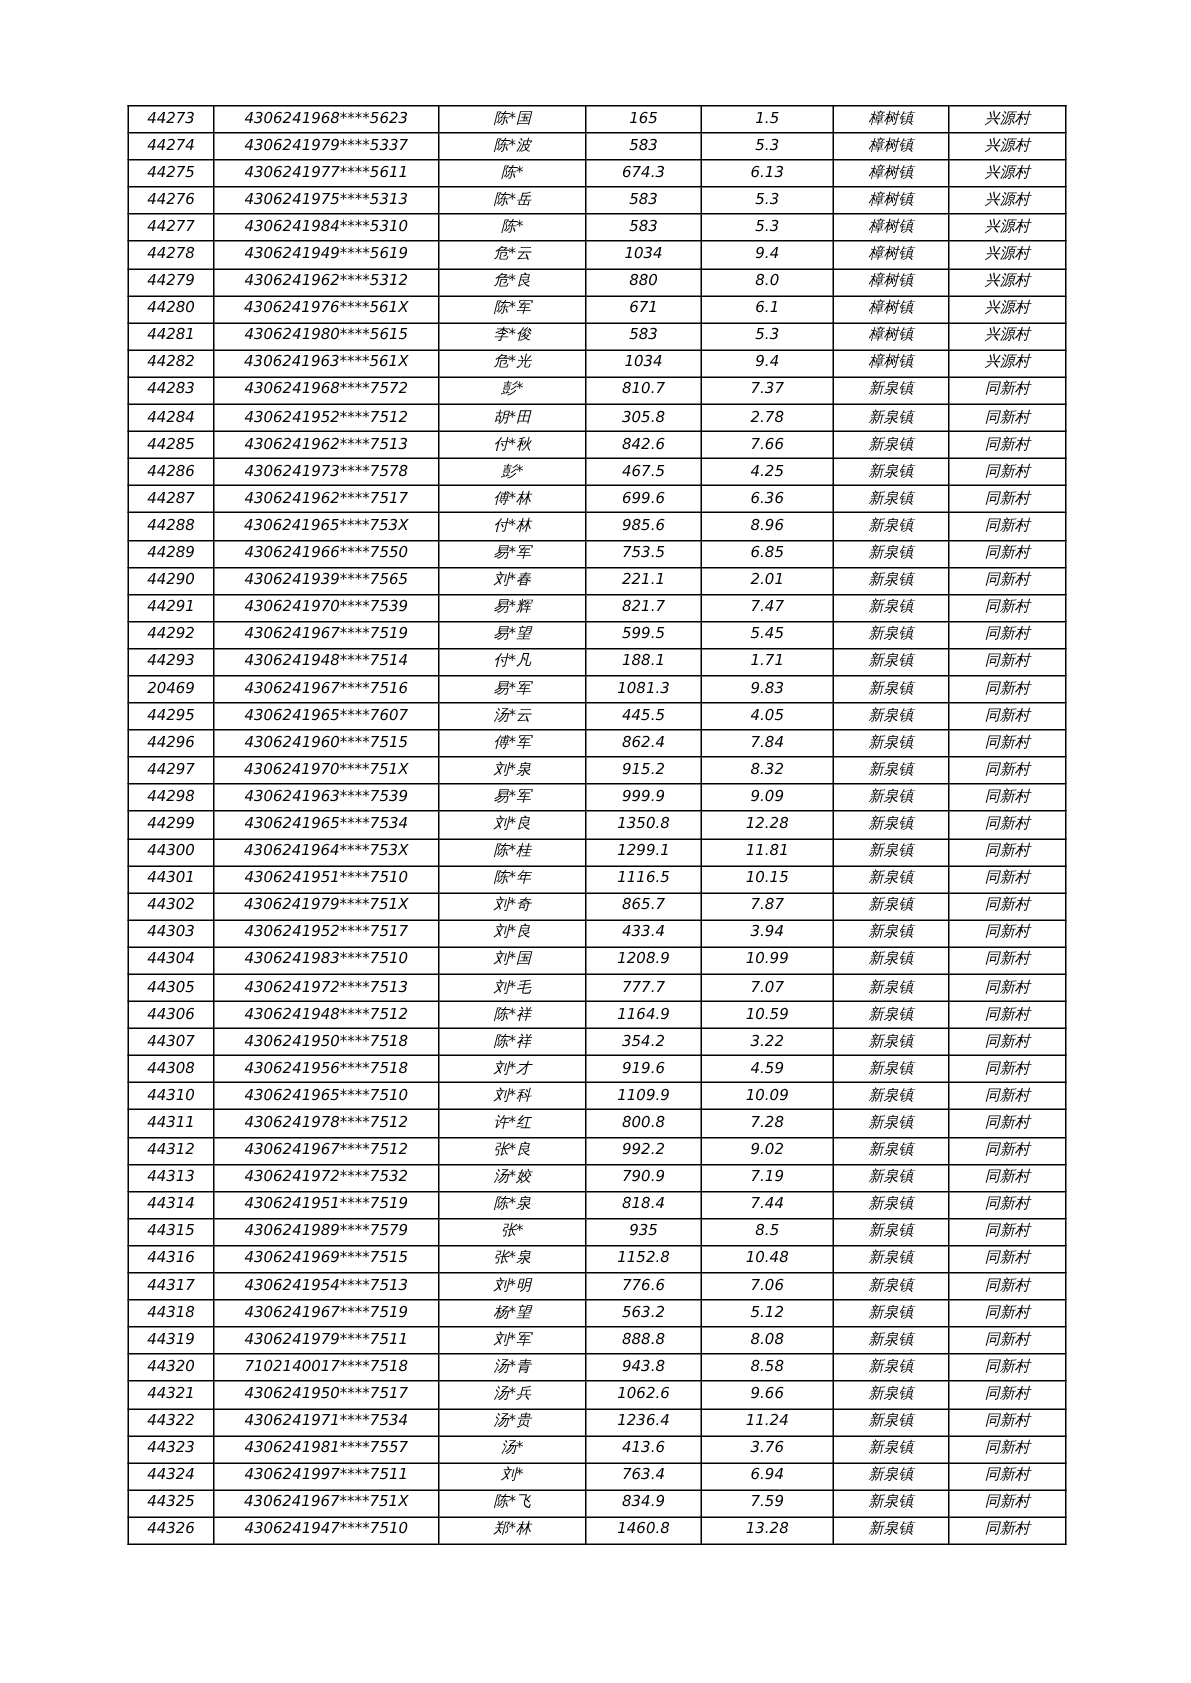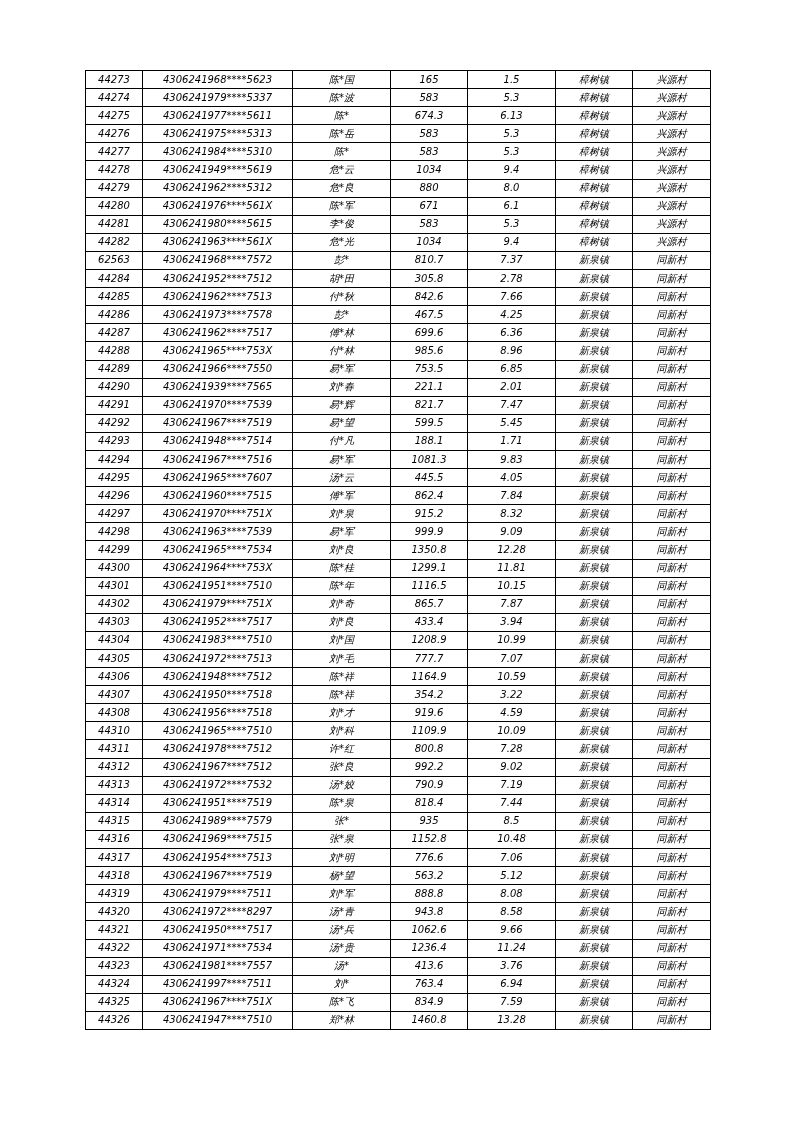--- a/index.html
+++ b/index.html
@@ -143,21 +143,21 @@
         <tr>
           <td>44282</td>
           <td>4306241963****561X</td>
           <td>危*光</td>
           <td>1034</td>
           <td>9.4</td>
           <td>樟树镇</td>
           <td>兴源村</td>
         </tr>
         <tr>
-          <td>62563</td>
+          <td>44283</td>
           <td>4306241968****7572</td>
           <td>彭*</td>
           <td>810.7</td>
           <td>7.37</td>
           <td>新泉镇</td>
           <td>同新村</td>
         </tr>
         <tr>
           <td>44284</td>
           <td>4306241952****7512</td>
@@ -242,21 +242,21 @@
         <tr>
           <td>44293</td>
           <td>4306241948****7514</td>
           <td>付*凡</td>
           <td>188.1</td>
           <td>1.71</td>
           <td>新泉镇</td>
           <td>同新村</td>
         </tr>
         <tr>
-          <td>44294</td>
+          <td>20469</td>
           <td>4306241967****7516</td>
           <td>易*军</td>
           <td>1081.3</td>
           <td>9.83</td>
           <td>新泉镇</td>
           <td>同新村</td>
         </tr>
         <tr>
           <td>44295</td>
           <td>4306241965****7607</td>
@@ -468,21 +468,21 @@
           <td>44319</td>
           <td>4306241979****7511</td>
           <td>刘*军</td>
           <td>888.8</td>
           <td>8.08</td>
           <td>新泉镇</td>
           <td>同新村</td>
         </tr>
         <tr>
           <td>44320</td>
-          <td>4306241972****8297</td>
+          <td>7102140017****7518</td>
           <td>汤*青</td>
           <td>943.8</td>
           <td>8.58</td>
           <td>新泉镇</td>
           <td>同新村</td>
         </tr>
         <tr>
           <td>44321</td>
           <td>4306241950****7517</td>
           <td>汤*兵</td>

